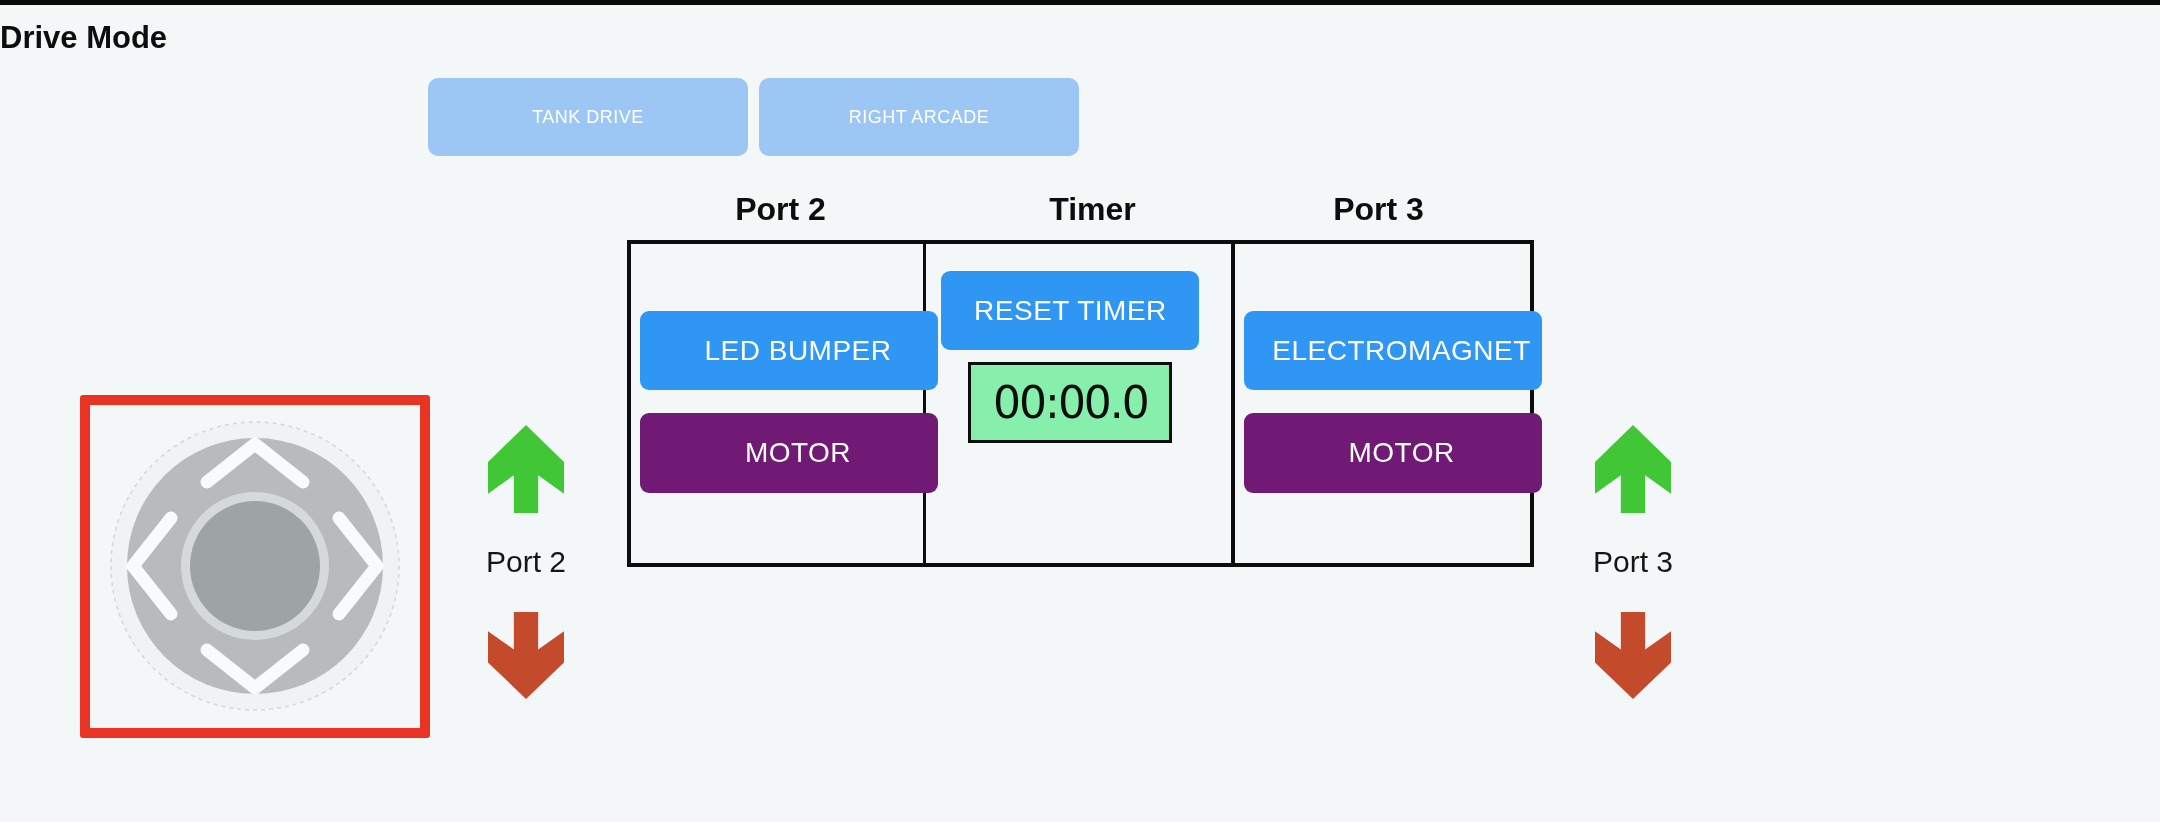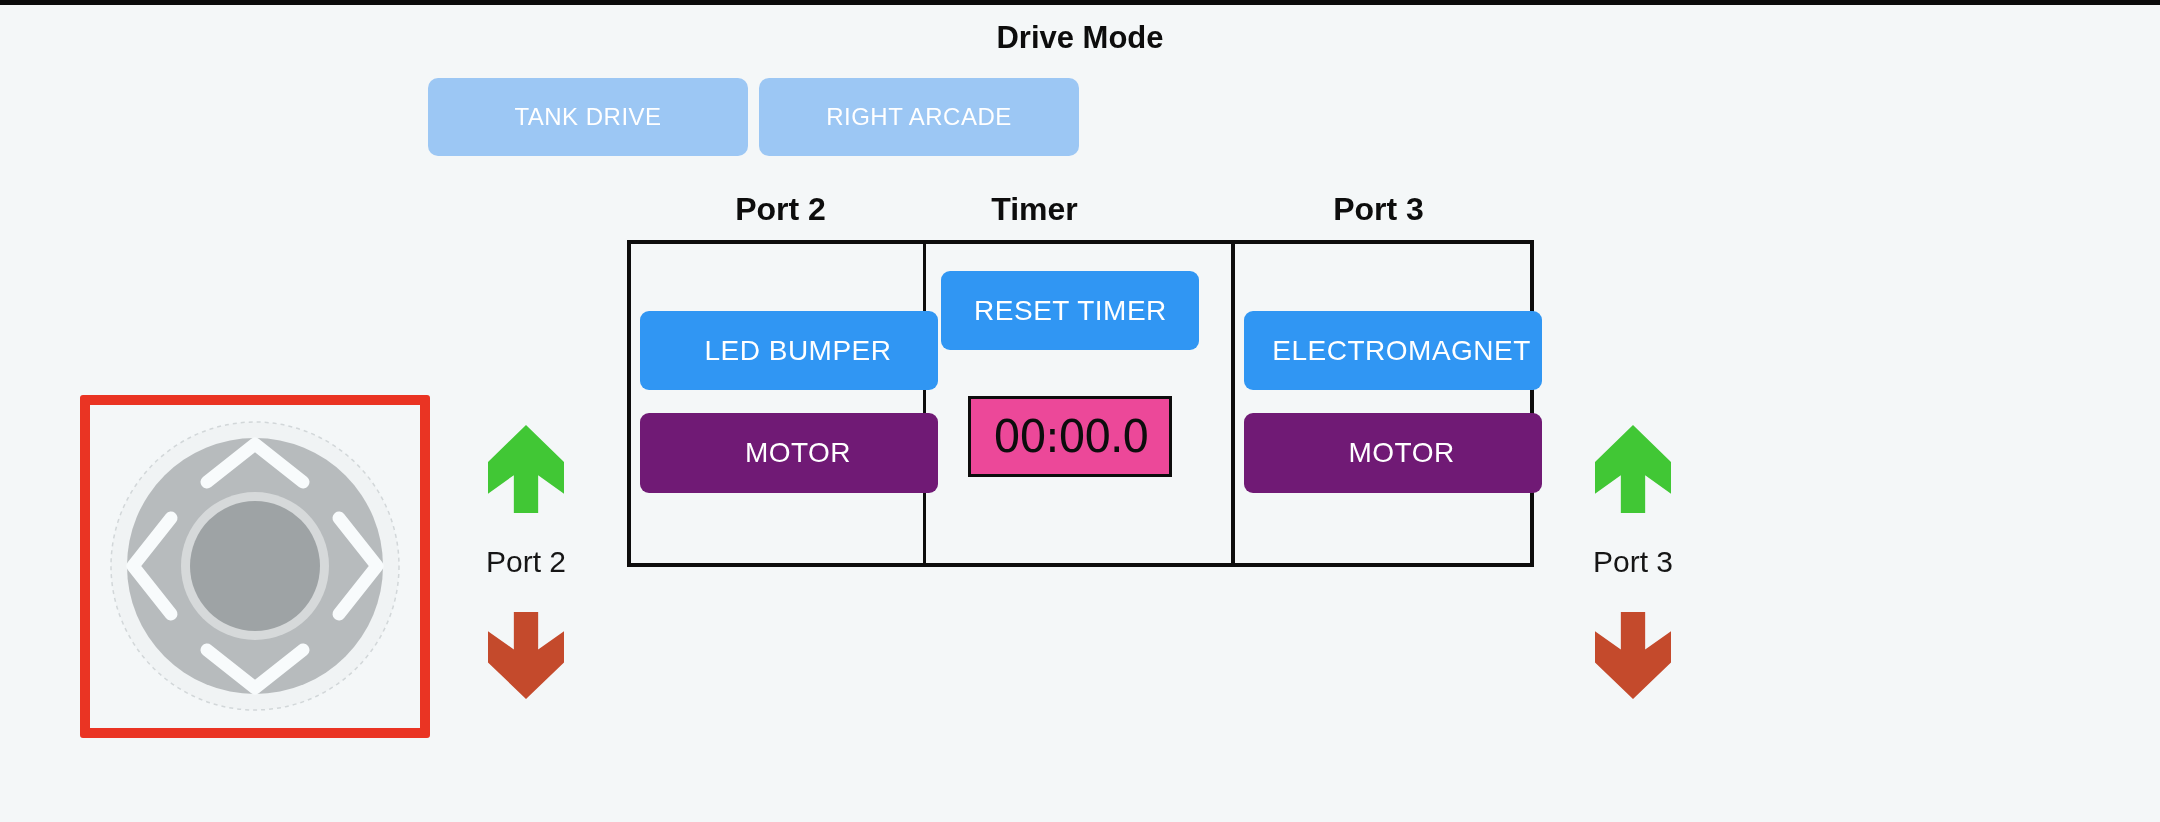--- a/index.html
+++ b/index.html
@@ -8,38 +8,38 @@
     background:#f4f7f8;
     font-family:"Liberation Sans", sans-serif;
     position:relative;
     overflow:hidden;
   }
   .top-bar{
     position:absolute;left:0;top:0;width:2160px;height:5px;background:#0b0b0b;
   }
   .page-title{
     position:absolute;left:0;top:20px;width:2160px;
-    text-align:center;font-size:31px;font-weight:700;color:#0d0d0d;
+    font-size:31px;font-weight:700;color:#0d0d0d;
   }
   .drive-row{
     position:absolute;left:428px;top:78px;display:flex;gap:11px;
   }
   .mode-btn{
     width:320px;height:78px;border-radius:10px;
     display:flex;align-items:center;justify-content:center;
-    color:#ffffff;font-size:24px;letter-spacing:.5px;
+    color:#ffffff;font-size:18px;letter-spacing:.5px;
     background:#9cc7f4;cursor:pointer;user-select:none;
   }
   .mode-btn.active{background:#3096f3;}
   .col-header{
     position:absolute;top:192px;height:34px;
     text-align:center;font-size:32px;font-weight:700;color:#0d0d0d;line-height:34px;
   }
   .hdr-port2{left:631px;width:299px;}
-  .hdr-timer{left:890px;width:289px;}
+  .hdr-timer{left:948px;width:289px;}
   .hdr-port3{left:1227px;width:303px;}
   .board{
     position:absolute;left:627px;top:240px;width:899px;height:319px;
     border:4px solid #0d0d0d;display:flex;background:#f4f7f8;
   }
   .board-col{position:relative;height:100%;}
   .col-1{width:299px;}
   .col-2{width:312px;}
   .col-3{width:303px;}
   .v-divider{width:4px;background:#0d0d0d;height:100%;}
@@ -50,24 +50,24 @@
   }
   .dev-btn.on{background:#3096f3;}
   .dev-btn.off{background:#701a75;}
   .big{left:9px;width:280px;height:79px;padding-left:18px;}
   .btn-led{top:67px;}
   .btn-motor{top:169px;height:80px;}
   .btn-reset{left:15px;width:258px;top:27px;height:79px;background:#3096f3;}
   .btn-start{left:15px;width:258px;top:211px;height:75px;background:#3096f3;}
   .timer-display{
     position:absolute;left:42px;top:118px;width:204px;height:81px;
-    background:#ec4899;border:3px solid #0d0d0d;box-sizing:border-box;
+    background:#86efac;border:3px solid #0d0d0d;box-sizing:border-box;
     display:flex;align-items:center;justify-content:center;
     font-family:"DejaVu Sans", sans-serif;
-    font-size:44px;letter-spacing:-2px;color:#0d0d0d;margin-top:34px;
+    font-size:44px;letter-spacing:-2px;color:#0d0d0d;
   }
   .joystick-box{
     position:absolute;left:80px;top:395px;width:330px;height:323px;
     border:10px solid #ea3423;border-radius:3px;background:#f4f7f8;
   }
   .side-group{
     position:absolute;width:100px;display:flex;flex-direction:column;align-items:center;
   }
   .group-left{left:476px;top:425px;}
   .group-right{left:1583px;top:425px;}

